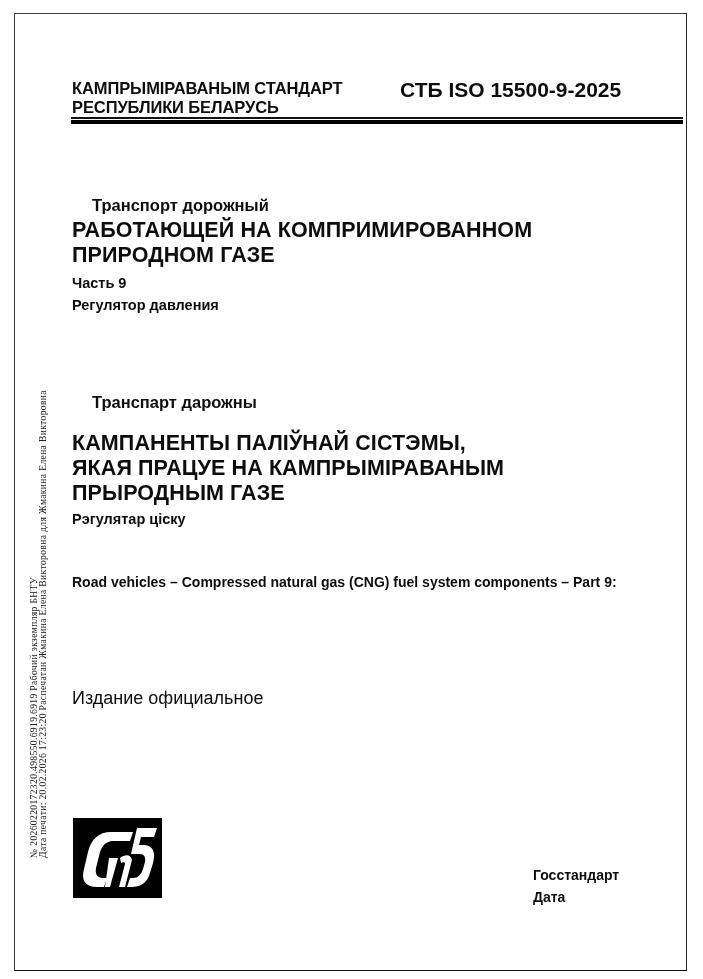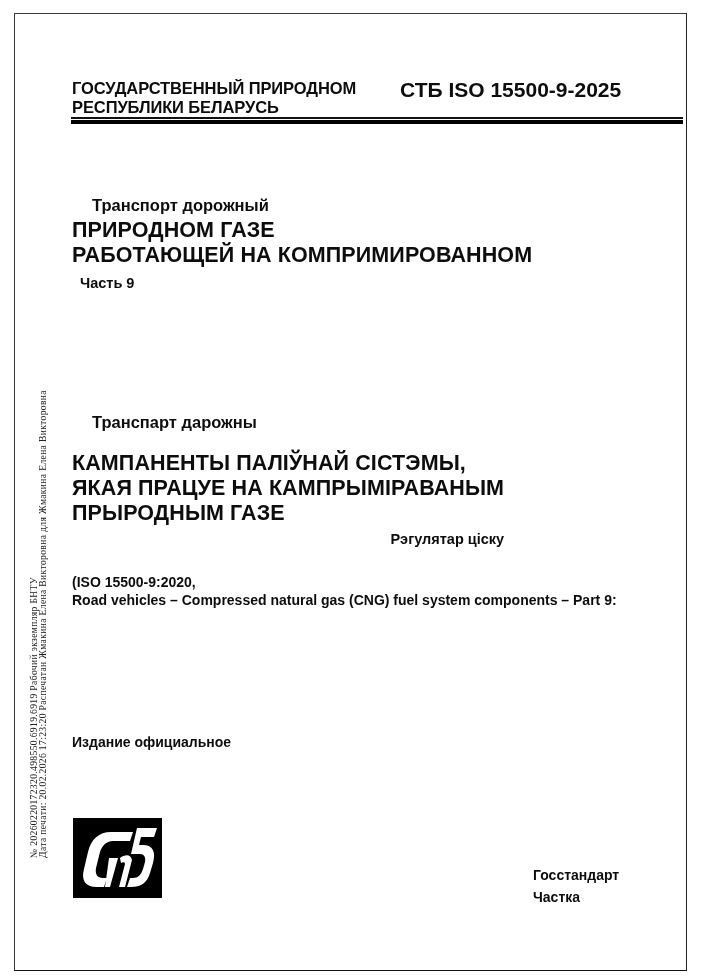--- a/index.html
+++ b/index.html
@@ -46,30 +46,30 @@
     }
     .section { left: 72px; }
     .kicker {
       font-size: 16.5px; font-weight: bold; line-height: 20px; margin-left: 20px;
     }
     .title {
       font-size: 21.5px; font-weight: bold; line-height: 25px;
       letter-spacing: 0.1px;
     }
     .part {
-      font-size: 14.5px; font-weight: bold; line-height: 18px; margin-left: 8px;
+      font-size: 14.5px; font-weight: bold; line-height: 18px;
     }
     .iso {
       left: 72px; top: 574px;
       font-size: 14px; font-weight: bold; line-height: 17.5px;
     }
     .iso div { white-space: nowrap; }
     .edition {
       left: 72px; top: 689px;
-      font-size: 14px; font-weight: bold; line-height: 18px; margin-top: 44px;
+      font-size: 18px; font-weight: normal; line-height: 18px;
     }
     .publisher {
       left: 533px; top: 864px;
       font-size: 14px; font-weight: bold; line-height: 22px;
     }
     .vertical {
       position: absolute;
       left: 30px;
       top: 858px;
       transform-origin: 0 0;
@@ -88,66 +88,66 @@
       background: #000;
     }
     .logo svg { display: block; }
   </style>
 </head>
 <body>
 
 <div class="frame"></div>
 
 <div class="abs hdr-org">
-  <div>ГОСУДАРСТВЕННЫЙ ПРИРОДНОМ</div>
+  <div>КАМПРЫМІРАВАНЫМ СТАНДАРТ</div>
   <div>РЕСПУБЛИКИ БЕЛАРУСЬ</div>
 </div>
 <div class="abs hdr-code">СТБ ISO 15500-9-2025</div>
 <div class="abs rule-thin"></div>
 <div class="abs rule-thick"></div>
 
 <div class="abs section" style="top:195px;">
   <div class="kicker">Транспорт дорожный</div>
   <div class="title" style="margin-top:3px;">
+    <div>РАБОТАЮЩЕЙ НА КОМПРИМИРОВАННОМ</div>
     <div>ПРИРОДНОМ ГАЗЕ</div>
-    <div>РАБОТАЮЩЕЙ НА КОМПРИМИРОВАННОМ</div>
   </div>
   <div class="part" style="margin-top:6px;">Часть 9</div>
+  <div class="part" style="margin-top:4px;">Регулятор давления</div>
 </div>
 
-<div class="abs section" style="top:412px;">
+<div class="abs section" style="top:392px;">
   <div class="kicker">Транспарт дарожны</div>
   <div class="title" style="margin-top:19px;">
     <div>КАМПАНЕНТЫ ПАЛІЎНАЙ СІСТЭМЫ,</div>
     <div>ЯКАЯ ПРАЦУЕ НА КАМПРЫМІРАВАНЫМ</div>
     <div>ПРЫРОДНЫМ ГАЗЕ</div>
   </div>
-  <div class="part" style="margin-top:4px;text-align:right;">Рэгулятар ціску</div>
+  <div class="part" style="margin-top:4px;">Рэгулятар ціску</div>
 </div>
 
 <div class="abs iso">
-  <div>(ISO 15500-9:2020,</div>
   <div>Road vehicles – Compressed natural gas (CNG) fuel system components – Part 9:</div>
 </div>
 
 <div class="abs edition">Издание официальное</div>
 
 <div class="logo">
   <svg width="89" height="80" viewBox="0 0 89 80">
 
     <path d="M38 14 L60 14 L57 23 L40 23 C33 23 29 28 27 34 L23 50 C22 56 24 60 30 60 L34 60 L31 69 L24 69 C12 69 8 62 11 51 L15 34 C18 21 26 14 38 14 Z" fill="#fff"></path>
 
     <path d="M36 40 L45 40 L37 69 L32 69 Z" fill="#fff"></path>
     <path d="M47 40 C52 36 58 36 59 42 L52 69 L46 69 L52 46 C52 44 50 44 48 45 Z" fill="#fff"></path>
 
     <path d="M64 10 L84 10 L81 19 L68 19 L66 27 L70 27 C80 27 83 34 80 45 L77 55 C74 65 68 69 58 69 L54 69 L57 60 L60 60 C65 60 68 57 70 51 L72 44 C73 39 71 36 67 36 L58 36 Z" fill="#fff"></path>
   </svg>
 </div>
 
 <div class="abs publisher">
   <div>Госстандарт</div>
-  <div>Частка</div>
+  <div>Дата</div>
 </div>
 
 <div class="vertical">
   <div>№ 20260220172320.498550.6919.6919 Рабочий экземпляр БНТУ</div>
   <div>Дата печати: 20.02.2026 17:23:20 Распечатан Жмакина Елена Викторовна для Жмакина Елена Викторовна</div>
 </div>
 
 </body></html>

